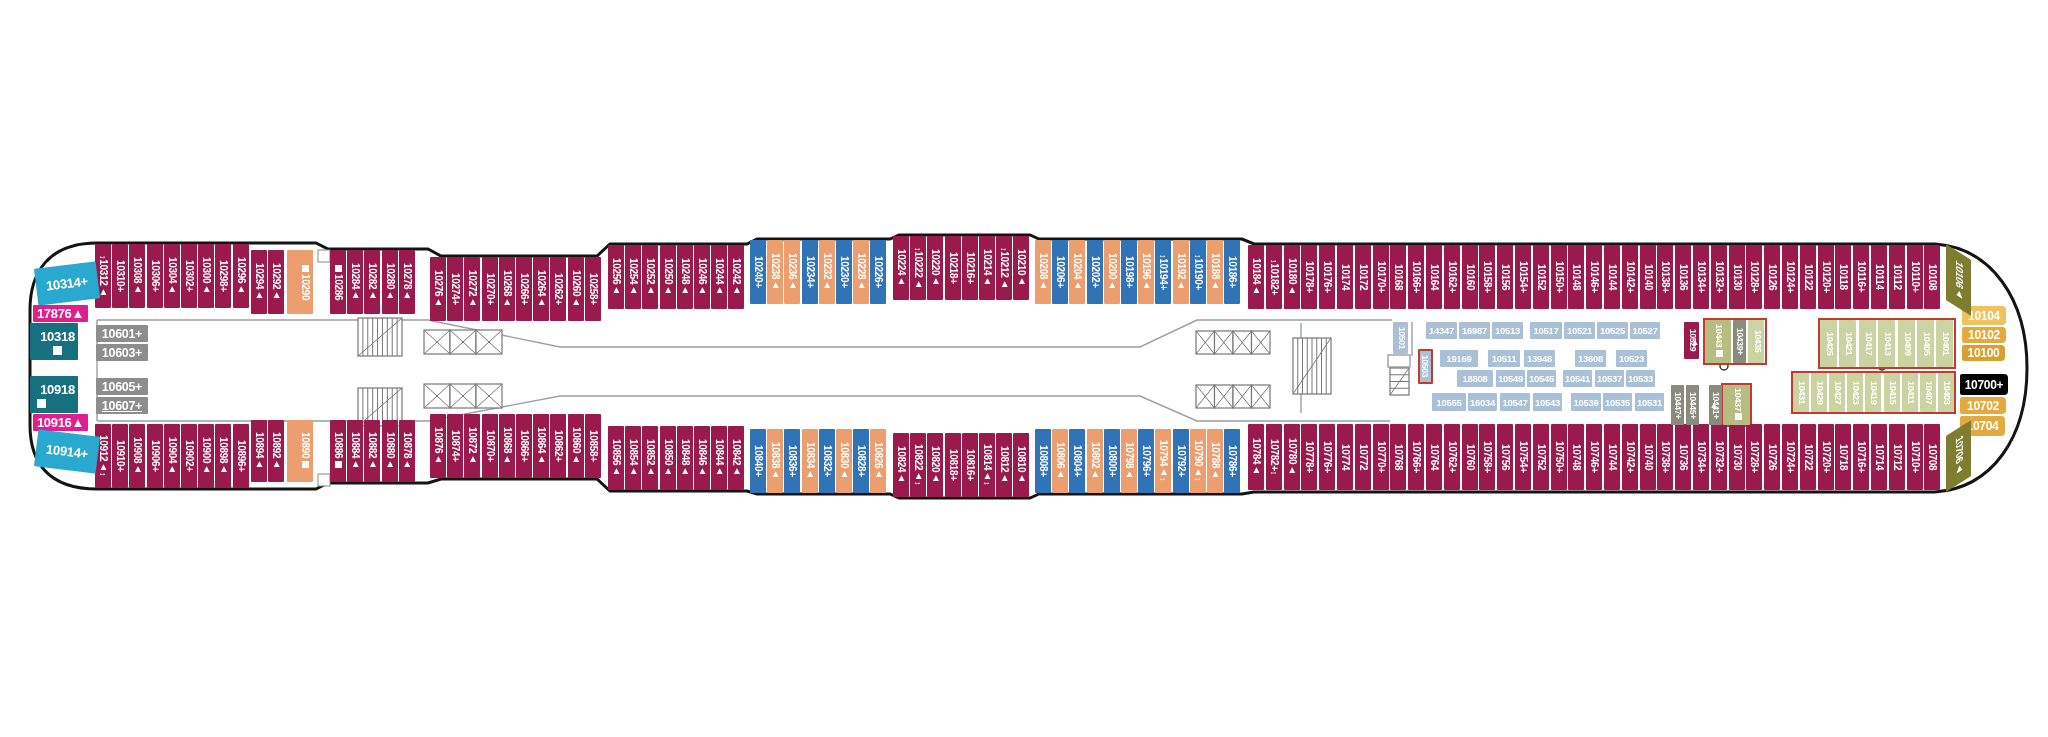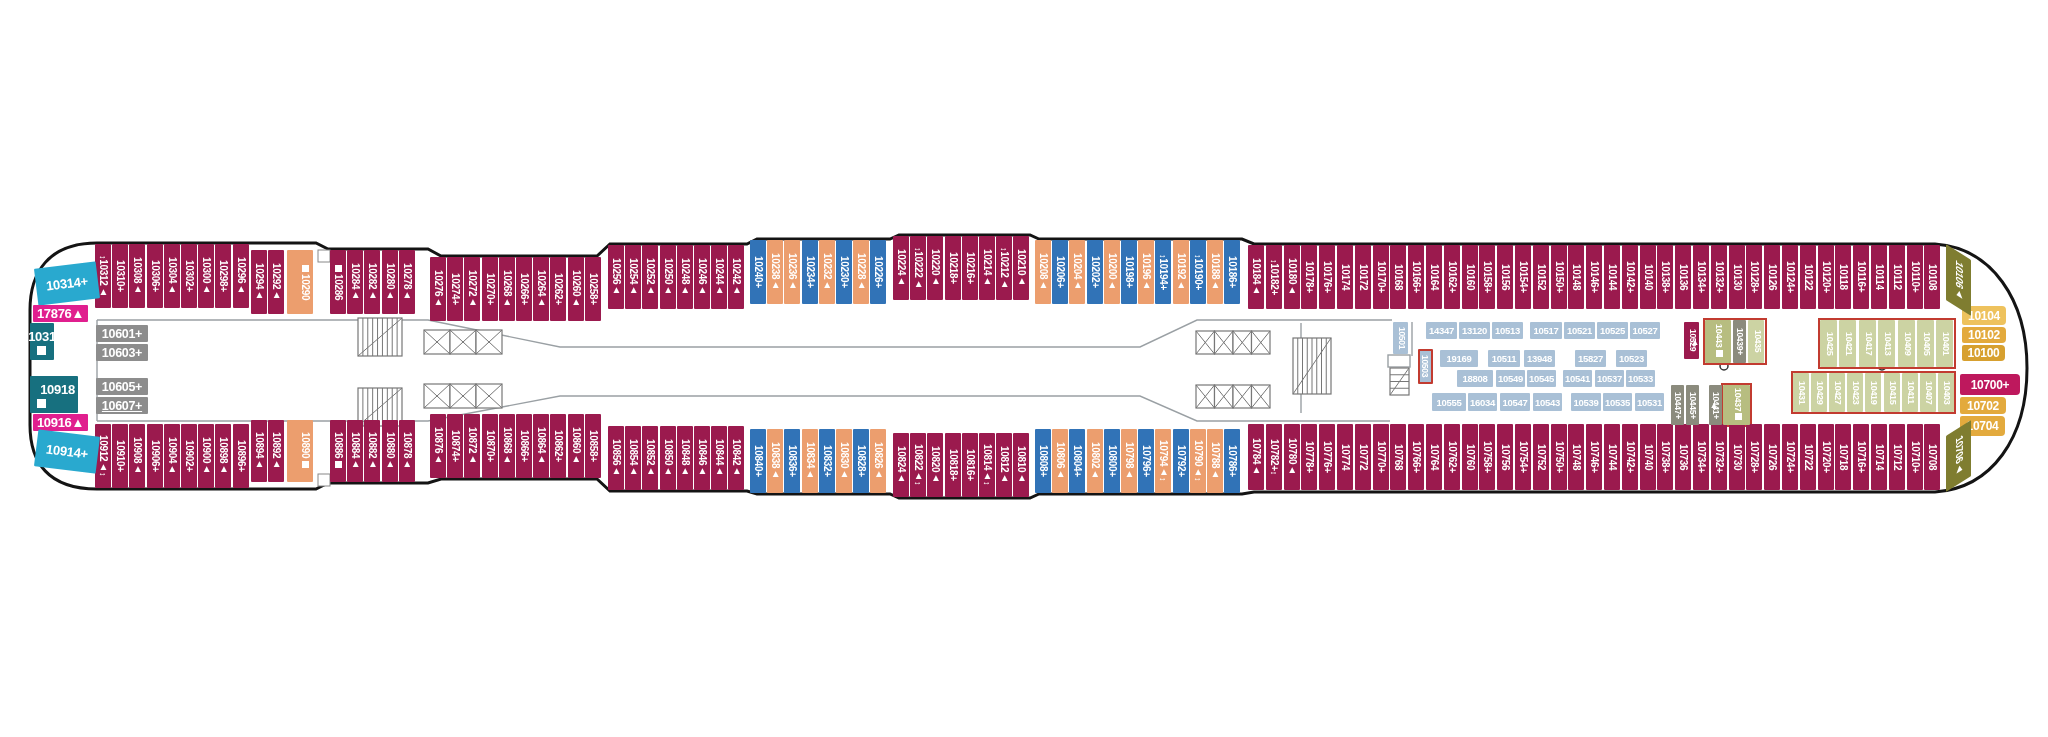--- a/index.html
+++ b/index.html
@@ -376,21 +376,21 @@
     <div class="cab strip" style="left: 1871px; top: 424px; width: 16px; height: 66px; background: rgb(155, 26, 78);"><span>10714</span></div>
     <div class="cab strip" style="left: 1888.8px; top: 424px; width: 16px; height: 66px; background: rgb(155, 26, 78);"><span>10712</span></div>
     <div class="cab strip" style="left: 1906.6px; top: 424px; width: 16px; height: 66px; background: rgb(155, 26, 78);"><span>10710+</span></div>
     <div class="cab strip" style="left: 1924.4px; top: 424px; width: 16px; height: 66px; background: rgb(155, 26, 78);"><span>10708</span></div>
     <div class="cab stern" style="left: 36px; top: 265px; width: 62px; height: 37px; background: rgb(41, 169, 207); transform: rotate(-7deg);">
       <span class="num">10314+</span>
     </div>
     <div class="cab stern" style="left: 33px; top: 305px; width: 55px; height: 17px; background: rgb(224, 31, 142);">
       <span class="num">17876▲</span>
     </div>
-    <div class="cab stern tealcab" style="left: 30px; top: 323px; width: 24px; height: 37px; background: rgb(23, 112, 127);">
+    <div class="cab stern tealcab" style="left: 30px; top: 323px; width: 48px; height: 37px; background: rgb(23, 112, 127); align-items: center;">
       <span class="num">10318</span>
       <span class="sq"></span>
     </div>
     <div class="cab stern tealcab" style="left: 30px; top: 376px; width: 48px; height: 37px; background: rgb(23, 112, 127);">
       <span class="num">10918</span>
       <span class="sq"></span>
     </div>
     <div class="cab stern" style="left: 33px; top: 414px; width: 55px; height: 17px; background: rgb(224, 31, 142);">
       <span class="num">10916▲</span>
     </div>
@@ -401,21 +401,21 @@
     <div class="cab aftin" style="left: 96px; top: 344px; width: 52px; height: 17px; background: rgb(141, 141, 141);">10603+</div>
     <div class="cab aftin" style="left: 96px; top: 378px; width: 52px; height: 17px; background: rgb(141, 141, 141);">10605+</div>
     <div class="cab aftin" style="left: 96px; top: 397px; width: 52px; height: 17px; background: rgb(141, 141, 141); text-decoration: underline;">10607+</div>
     <div class="cab strip midv" style="left: 1393px; top: 322px; width: 15px; height: 32px; background: rgb(169, 192, 214);"><span>10501</span></div>
     <div class="cab strip midv" style="left: 1418px; top: 349px; width: 15px; height: 35px; background: rgb(169, 192, 214); border: 2px solid rgb(194, 59, 48);"><span>10503</span></div>
     <div class="cab strip midv" style="left: 1684px; top: 322px; width: 15px; height: 37px; background: rgb(155, 26, 78);"><span>10529</span></div>
     <div class="cab hcab" style="left: 1426px; top: 322px; width: 31px; height: 17px; background: rgb(169, 192, 214);">
       <span>14347</span>
     </div>
     <div class="cab hcab" style="left: 1459px; top: 322px; width: 31px; height: 17px; background: rgb(169, 192, 214);">
-      <span>13120</span>
+      <span>16987</span>
       <span class="carw">↔</span>
     </div>
     <div class="cab hcab" style="left: 1492px; top: 322px; width: 31px; height: 17px; background: rgb(169, 192, 214);">
       <span>10513</span>
     </div>
     <div class="cab hcab" style="left: 1530px; top: 322px; width: 32px; height: 17px; background: rgb(169, 192, 214);">
       <span>10517</span>
       <span class="carw">↔</span>
     </div>
     <div class="cab hcab" style="left: 1564px; top: 322px; width: 31px; height: 17px; background: rgb(169, 192, 214);">
@@ -431,21 +431,21 @@
     <div class="cab hcab" style="left: 1440px; top: 350px; width: 38px; height: 17px; background: rgb(169, 192, 214);">
       <span>19169</span>
     </div>
     <div class="cab hcab" style="left: 1488px; top: 350px; width: 32px; height: 17px; background: rgb(169, 192, 214);">
       <span>10511</span>
     </div>
     <div class="cab hcab" style="left: 1524px; top: 350px; width: 31px; height: 17px; background: rgb(169, 192, 214);">
       <span>13948</span>
     </div>
     <div class="cab hcab" style="left: 1575px; top: 350px; width: 31px; height: 17px; background: rgb(169, 192, 214);">
-      <span>15827</span>
+      <span>13608</span>
     </div>
     <div class="cab hcab" style="left: 1616px; top: 350px; width: 31px; height: 17px; background: rgb(169, 192, 214);">
       <span>10523</span>
     </div>
     <div class="cab hcab" style="left: 1457px; top: 370px; width: 36px; height: 17px; background: rgb(169, 192, 214);">
       <span>18808</span>
     </div>
     <div class="cab hcab" style="left: 1496px; top: 370px; width: 29px; height: 17px; background: rgb(169, 192, 214);">
       <span>10549</span>
       <span class="carw">↔</span>
@@ -510,18 +510,18 @@
     <div class="cab strip grn" style="left: 1829.2px; top: 373px; width: 16px; height: 39px; background: rgb(204, 211, 163);"><span>10427</span></div>
     <div class="cab strip grn" style="left: 1847.3px; top: 373px; width: 16px; height: 39px; background: rgb(204, 211, 163);"><span>10423</span></div>
     <div class="cab strip grn" style="left: 1865.4px; top: 373px; width: 16px; height: 39px; background: rgb(204, 211, 163);"><span>10419</span></div>
     <div class="cab strip grn" style="left: 1883.5px; top: 373px; width: 16px; height: 39px; background: rgb(204, 211, 163);"><span>10415</span></div>
     <div class="cab strip grn" style="left: 1901.6px; top: 373px; width: 16px; height: 39px; background: rgb(204, 211, 163);"><span>10411</span></div>
     <div class="cab strip grn" style="left: 1919.7px; top: 373px; width: 16px; height: 39px; background: rgb(204, 211, 163);"><span>10407</span></div>
     <div class="cab strip grn" style="left: 1937.8px; top: 373px; width: 16px; height: 39px; background: rgb(204, 211, 163);"><span>10403</span></div>
     <div class="cab gold" style="left: 1962px; top: 306px; width: 44px; height: 19px; background: rgb(238, 194, 93);">10104</div>
     <div class="cab gold" style="left: 1962px; top: 327px; width: 44px; height: 16px; background: rgb(227, 170, 61);">10102</div>
     <div class="cab gold" style="left: 1962px; top: 345px; width: 43px; height: 16px; background: rgb(215, 160, 47);">10100</div>
-    <div class="cab gold" style="left: 1960px; top: 374px; width: 60px; height: 21px; background: #be185d; text-align: right;">10700+</div>
+    <div class="cab gold" style="left: 1960px; top: 374px; width: 48px; height: 21px; background: #000000; text-align: right;">10700+</div>
     <div class="cab gold" style="left: 1960px; top: 397px; width: 46px; height: 17px; background: rgb(227, 170, 61);">10702</div>
     <div class="cab gold" style="left: 1960px; top: 416px; width: 45px; height: 20px; background: rgb(227, 170, 61);">10704</div>
     <div class="cab strip bow" style="left: 1946px; top: 252px; width: 25px; height: 56px; background: rgb(127, 125, 48); transform: skewY(32deg);"><span>10106▲</span></div>
     <div class="cab strip bow" style="left: 1946px; top: 428px; width: 25px; height: 56px; background: rgb(127, 125, 48); transform: skewY(-32deg);"><span>10706▲</span></div>
   </div>
 
 </body></html>

